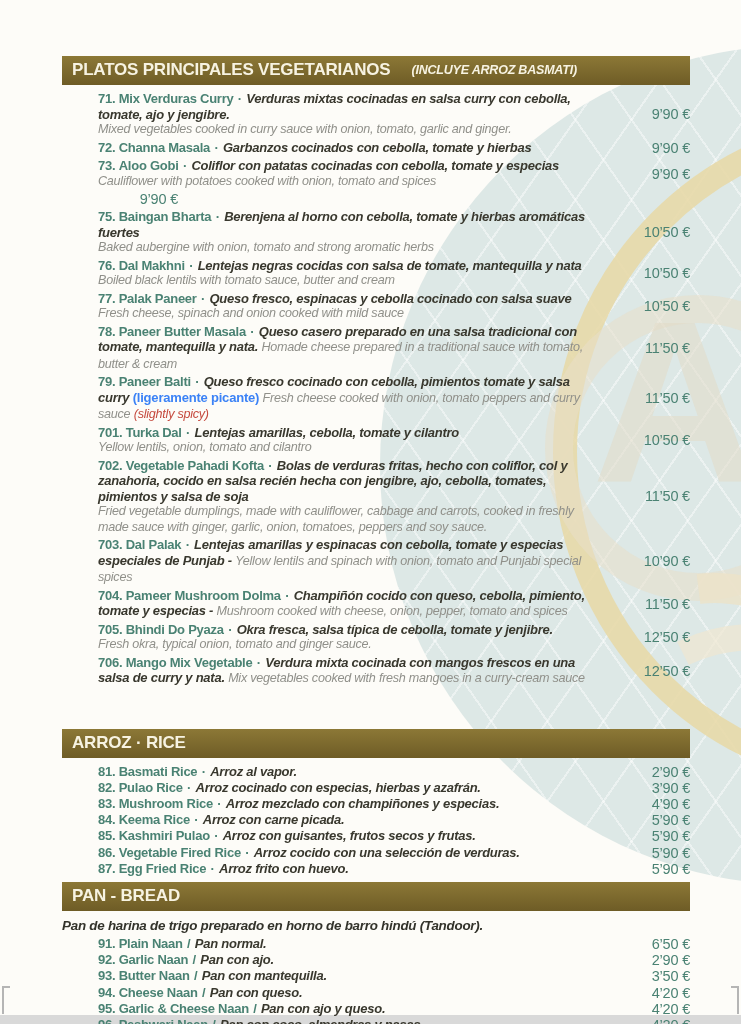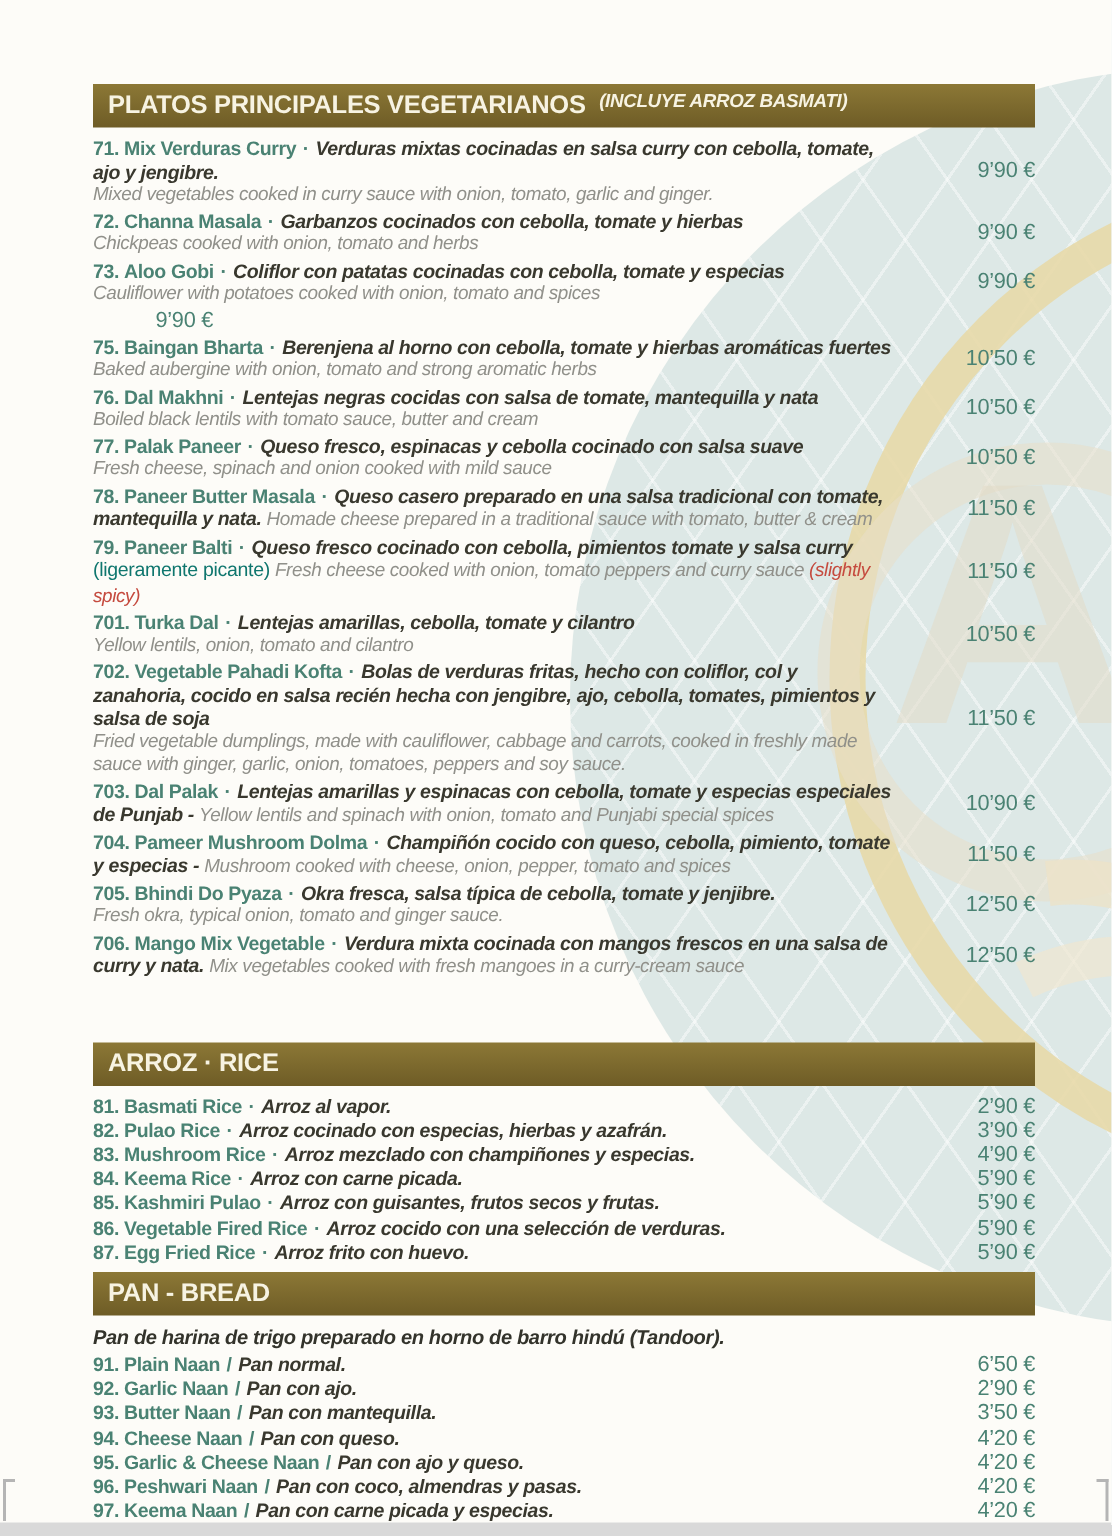--- a/index.html
+++ b/index.html
@@ -46,39 +46,39 @@
   .scan-bottom{left:0;right:0;bottom:0;height:9px;background:#d9d9d9;}
   .scan-corner-l{left:2px;bottom:10px;width:6px;height:26px;border-left:2px solid #b5b5b5;border-top:2px solid #b5b5b5;}
   .scan-corner-r{right:2px;bottom:10px;width:6px;height:26px;border-right:2px solid #b5b5b5;border-top:2px solid #b5b5b5;}
 
   
   .content{
     position:relative;z-index:1;
     margin-left:62px;width:628px;padding-top:56px;
   }
   .band{
-    display:flex;align-items:flex-start;gap:9px;
+    display:flex;align-items:center;gap:21px;
     background:linear-gradient(#8c7836,#6e5c26);
     color:#f7f3e2;
     padding:4px 10px 5px 10px;
     margin-bottom:6px;
   }
   .band-title{font-size:17px;font-weight:bold;letter-spacing:-.2px;white-space:nowrap;}
   .band-subtitle{font-size:12.5px;font-weight:bold;font-style:italic;letter-spacing:-.2px;}
 
-  .item-row{display:flex;align-items:center;margin-bottom:2px;}
+  .item-row{display:flex;align-items:center;margin-bottom:2px;margin-left:36px;}
   .item-text{flex:1;padding-right:14px;font-size:13px;line-height:15.5px;letter-spacing:-.25px;}
   .item-price{
     width:80px;text-align:right;
     color:#4a8273;font-weight:normal;font-size:14.5px;letter-spacing:-.2px;white-space:nowrap;
   }
   .item-name{color:#4a8273;font-weight:bold;}
   .sep{color:#4a8273;font-weight:bold;margin:0 1px;}
   .es{color:#39382e;font-style:italic;font-weight:600;}
-  .es-red{color:#0f766e;font-weight:normal;letter-spacing:-.2px;}
+  .es-red{color:#3b82f6;font-weight:bold;letter-spacing:-.2px;}
   .en{display:block;color:#90908a;font-style:italic;font-size:12.6px;}
   .inline-en .en{display:inline;text-align:center;}
   .en-red{color:#c54a3e;font-style:italic;font-size:12.6px;}
 
   .section-rice{margin-top:42px;}
   .section-bread{margin-top:5px;}
   .section-rice .item-row,.section-bread .item-row{margin-bottom:0;}
   .section-rice .item-text,.section-bread .item-text{line-height:16.2px;font-size:13px;}
   .bread-intro{
     font-size:13.4px;line-height:17px;letter-spacing:-.25px;
@@ -121,21 +121,20 @@
           </div>
           <div class="item-price">9’90 €</div>
         </div>
           <div class="item-row">
           <div class="item-text">
             <span class="item-name">72.</span>
             <span class="item-name">Channa Masala</span>
             <span class="sep">·</span>
             <span class="es">Garbanzos cocinados con cebolla, tomate y hierbas</span>
             <span class="es-red"></span>
-            <span class="en">Chickpeas cooked with onion, tomato and herbs</span>
             <span class="en-red"></span>
           </div>
           <div class="item-price">9’90 €</div>
         </div>
           <div class="item-row">
           <div class="item-text">
             <span class="item-name">73.</span>
             <span class="item-name">Aloo Gobi</span>
             <span class="sep">·</span>
             <span class="es">Coliflor con patatas cocinadas con cebolla, tomate y especias</span>

